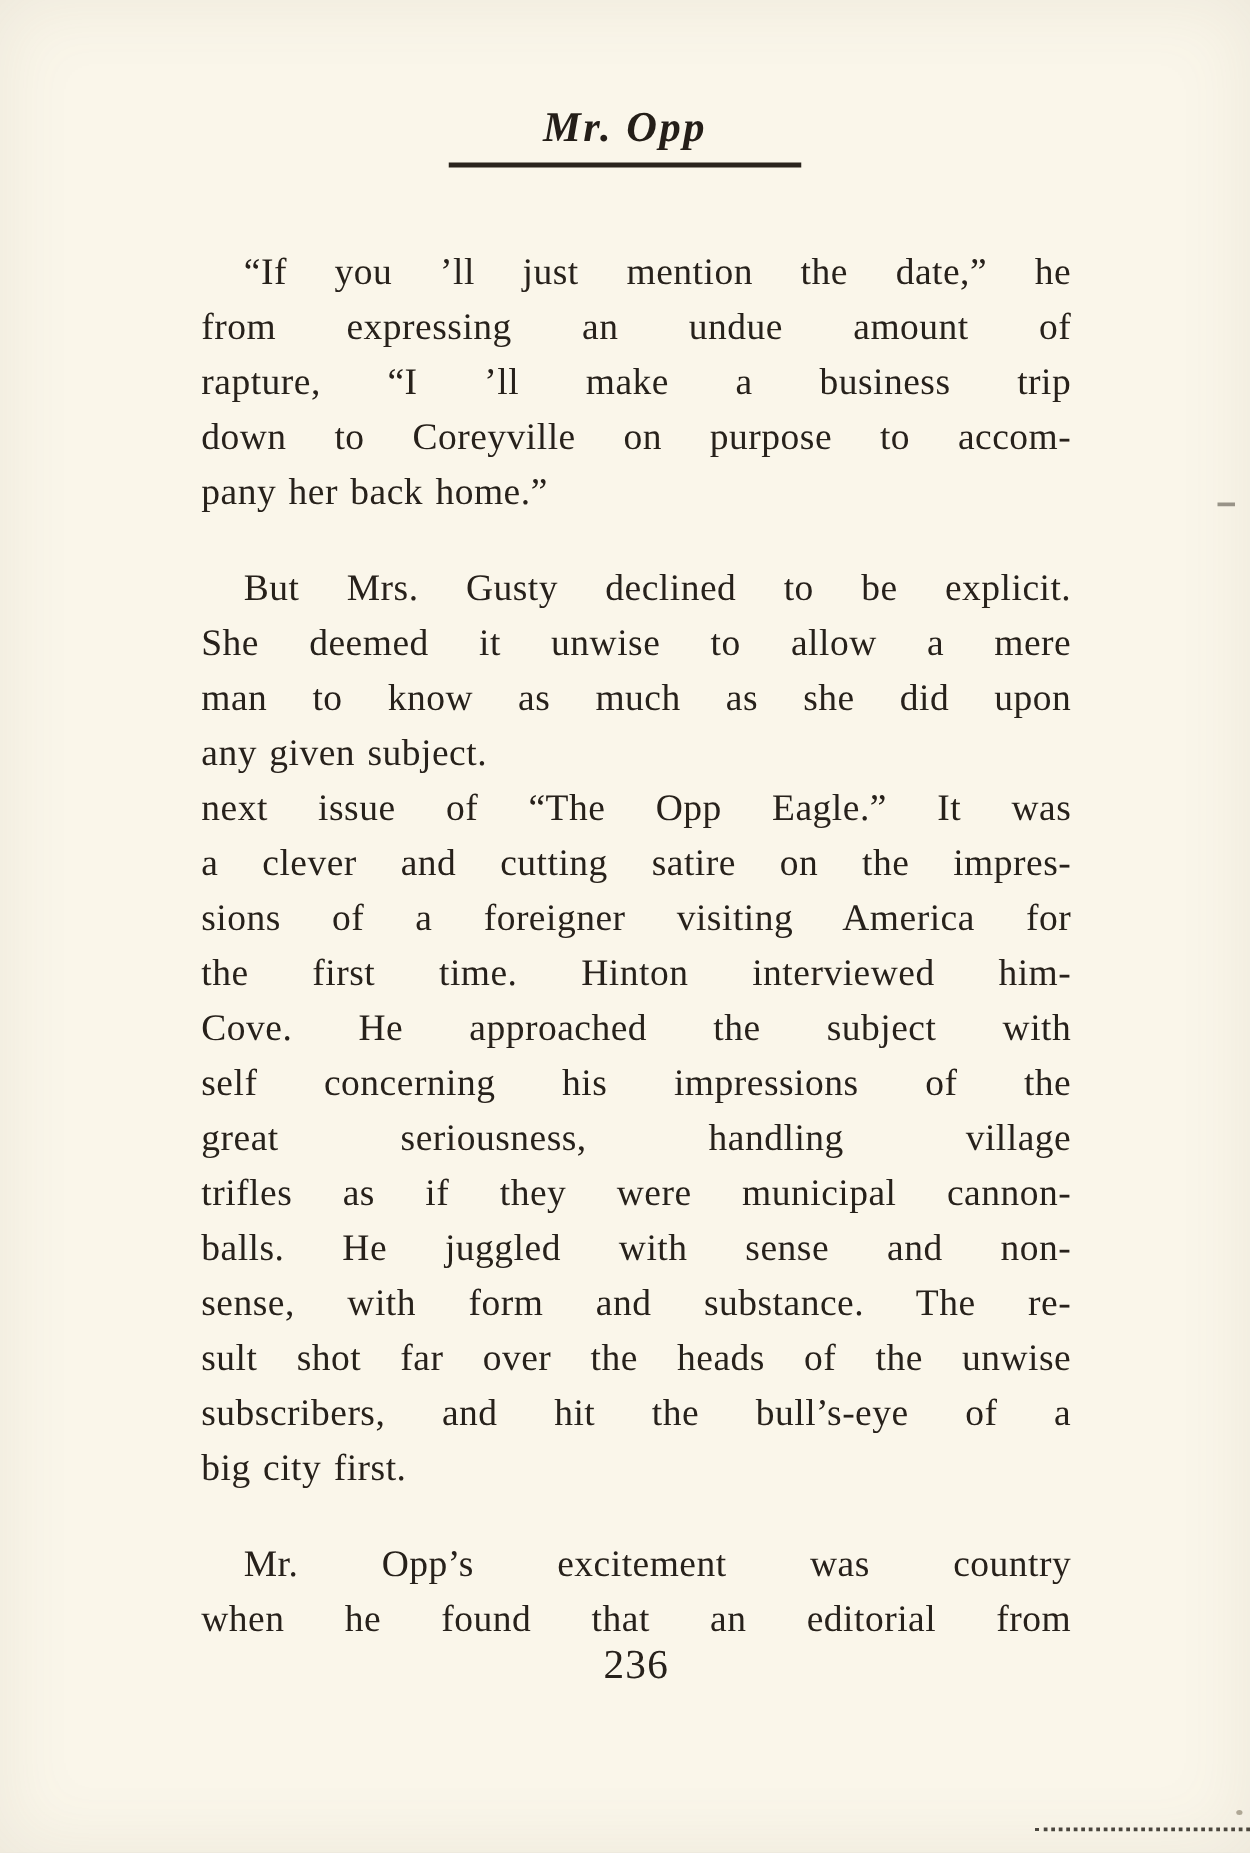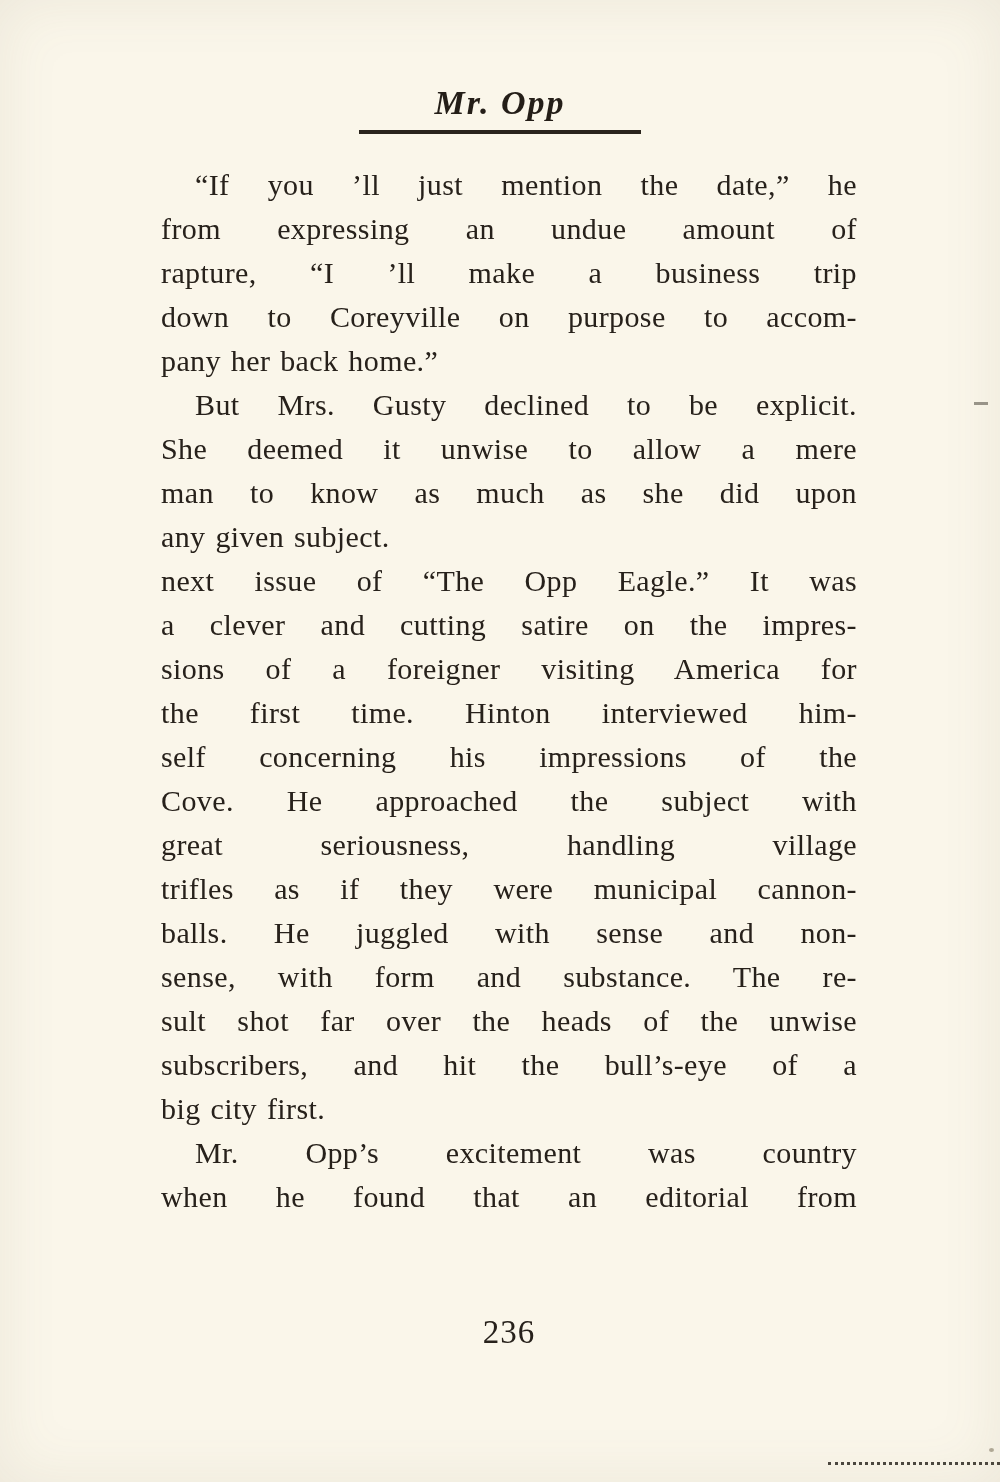--- a/index.html
+++ b/index.html
@@ -60,20 +60,21 @@
     font-size: 30px;
     letter-spacing: 0.4px;
     word-spacing: 2px;
     white-space: nowrap;
     text-align: justify;
     text-align-last: justify;
     overflow: visible;
   }
   .line.first {
     text-indent: 34px;
+    margin-top: 33px;
   }
   .line.no-justify {
     text-align-last: left;
   }
   .page-number {
     position: absolute;
     top: 1310px;
     left: 161px;
     width: 696px;
     height: 44px;
@@ -131,22 +132,22 @@
         <div class="line first">But Mrs. Gusty declined to be explicit.</div>
         <div class="line">She deemed it unwise to allow a mere</div>
         <div class="line">man to know as much as she did upon</div>
         <div class="line no-justify">any given subject.</div>
       </div>
       <div class="paragraph">
         <div class="line">next issue of “The Opp Eagle.” It was</div>
         <div class="line">a clever and cutting satire on the impres-</div>
         <div class="line">sions of a foreigner visiting America for</div>
         <div class="line">the first time. Hinton interviewed him-</div>
+        <div class="line">Cove. He approached the subject with</div>
         <div class="line">self concerning his impressions of the</div>
-        <div class="line">Cove. He approached the subject with</div>
         <div class="line">great seriousness, handling village</div>
         <div class="line">trifles as if they were municipal cannon-</div>
         <div class="line">balls. He juggled with sense and non-</div>
         <div class="line">sense, with form and substance. The re-</div>
         <div class="line">sult shot far over the heads of the unwise</div>
         <div class="line">subscribers, and hit the bull’s-eye of a</div>
         <div class="line no-justify">big city first.</div>
       </div>
       <div class="paragraph">
         <div class="line first">Mr. Opp’s excitement was country</div>

